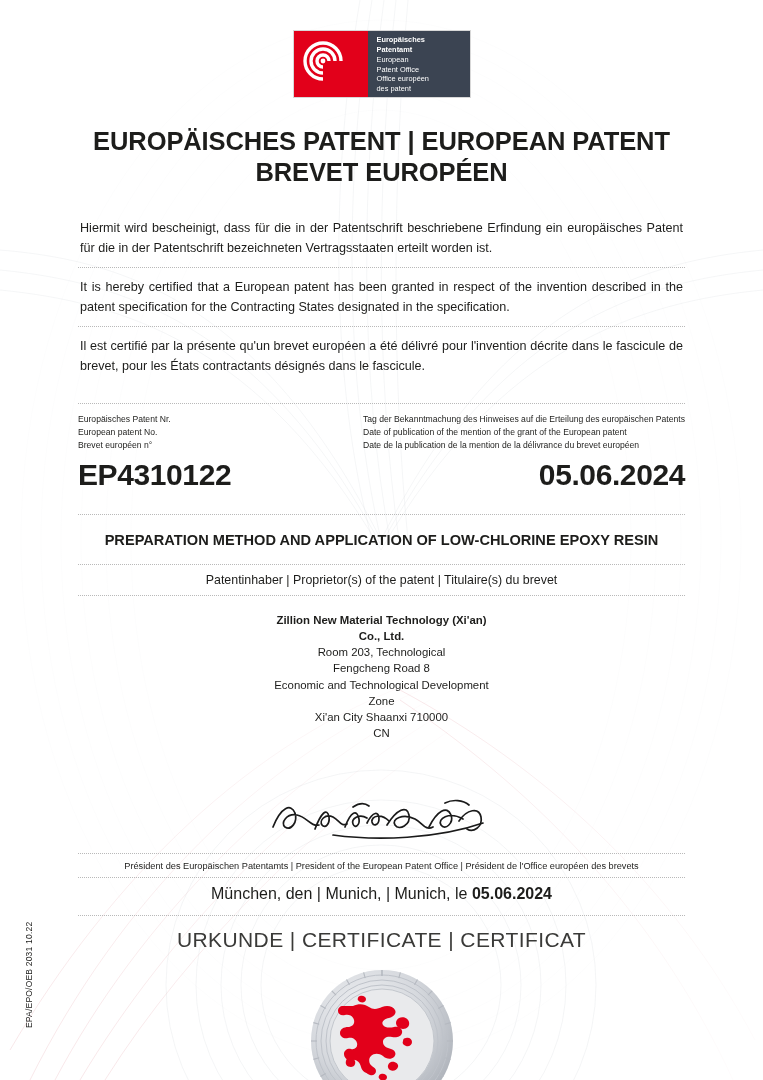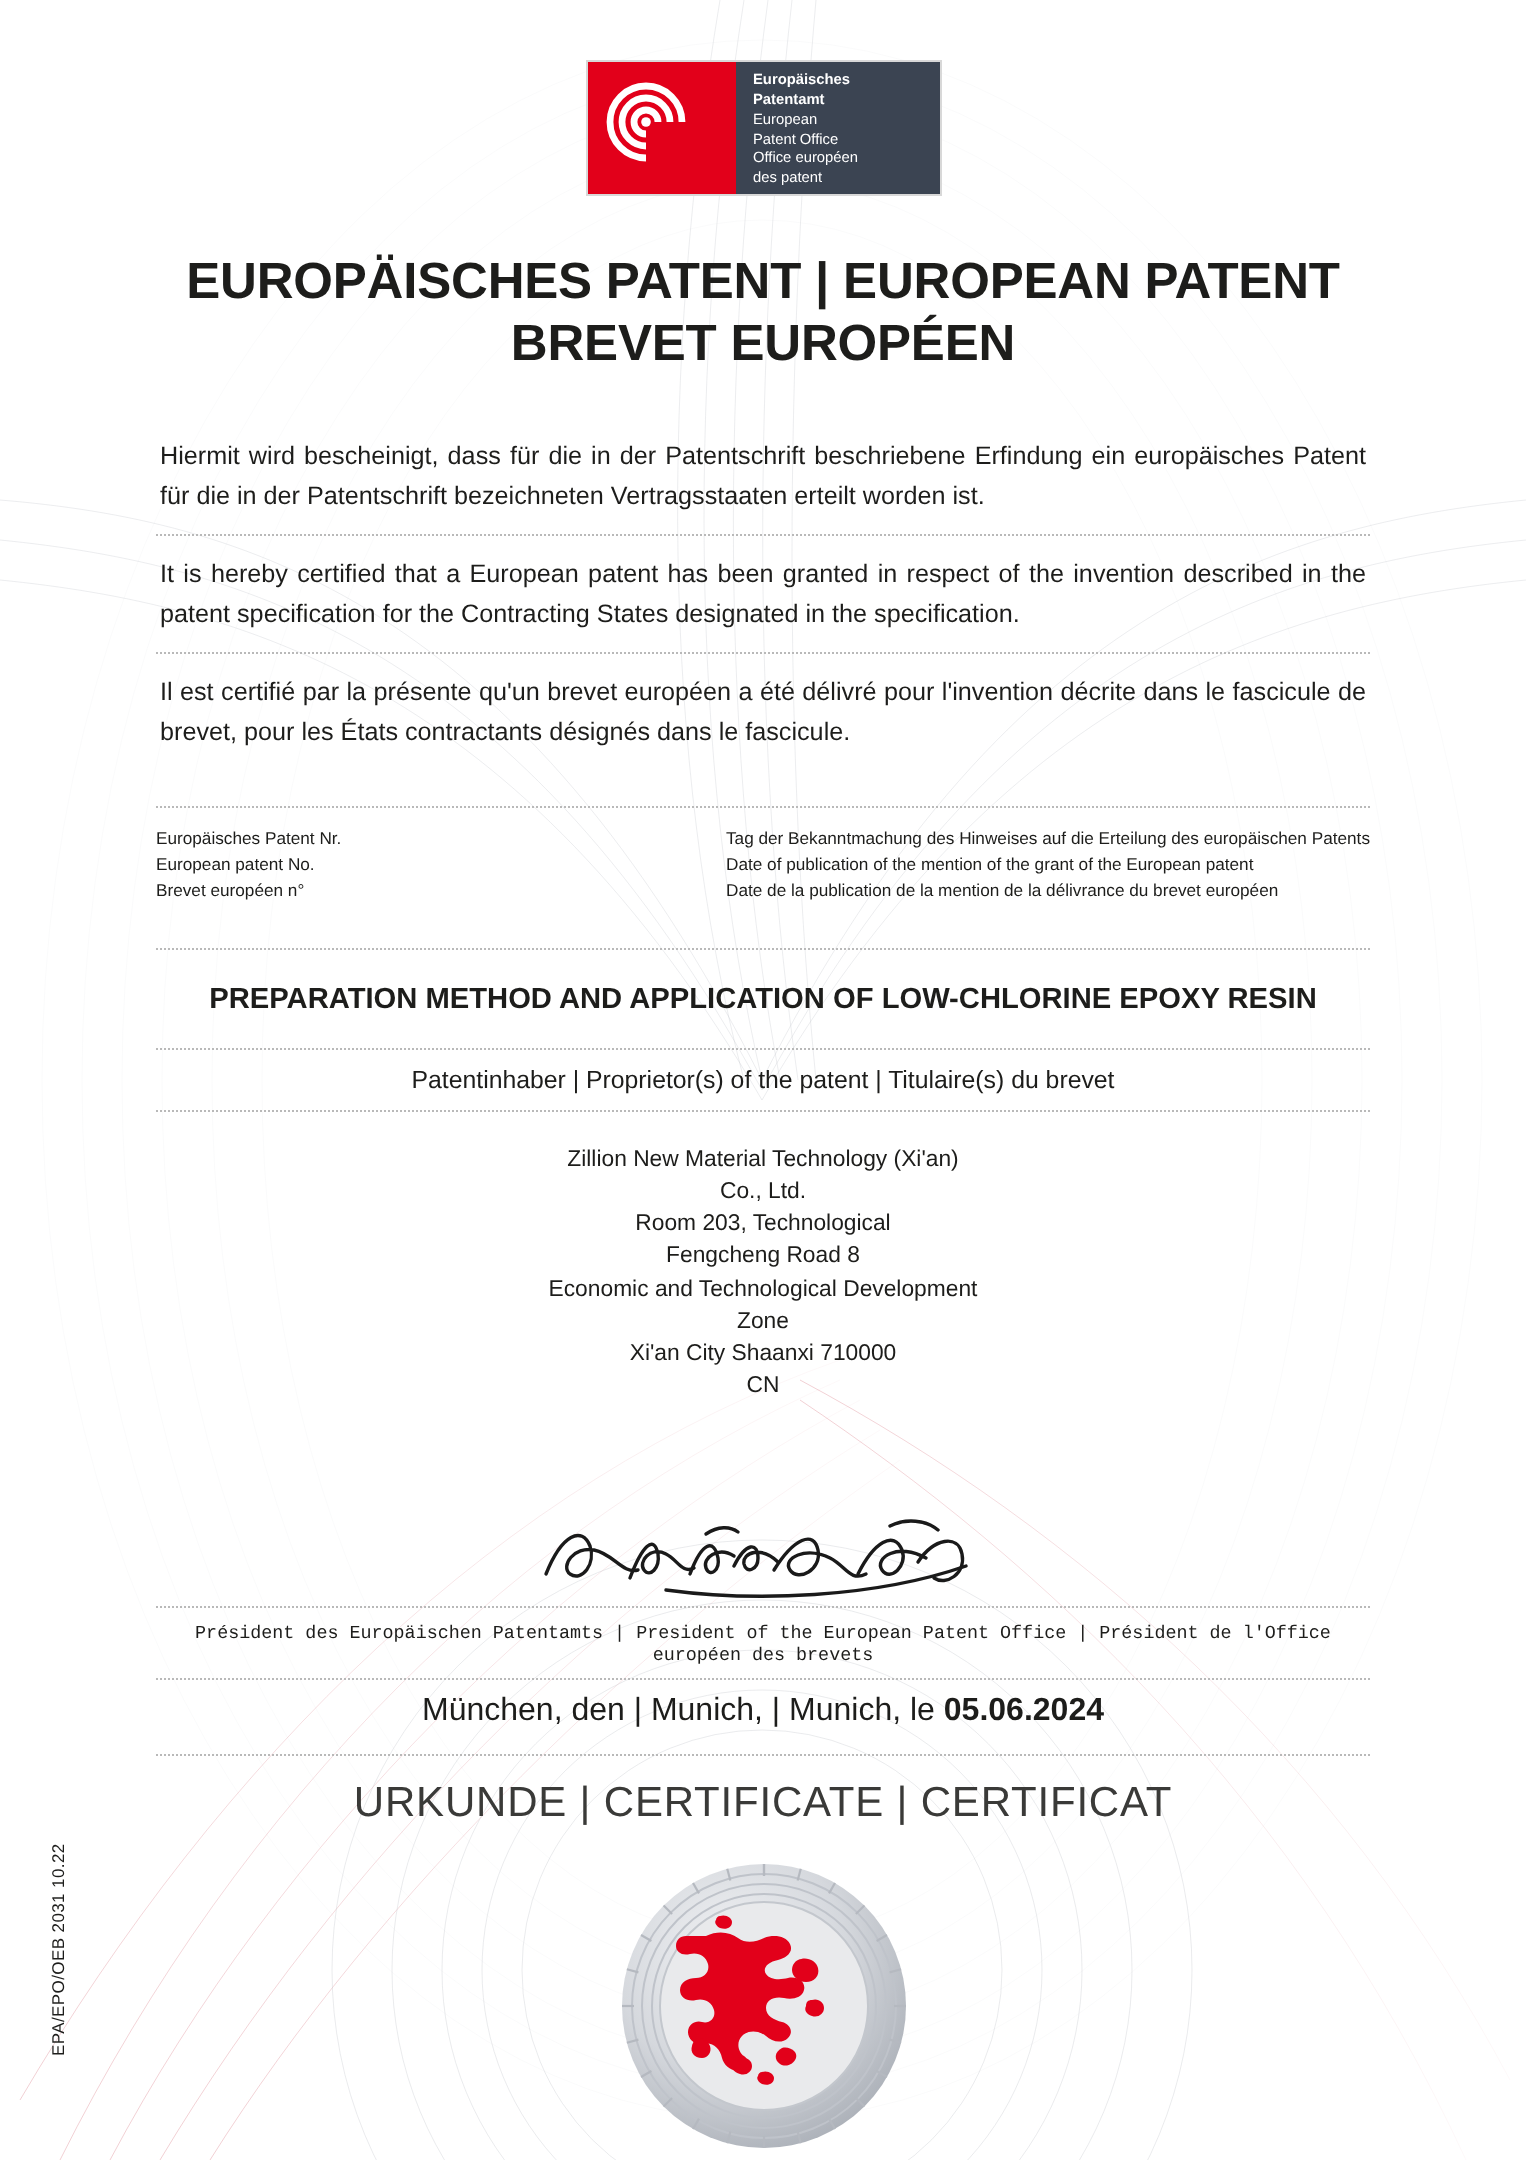--- a/index.html
+++ b/index.html
@@ -142,39 +142,39 @@
     text-align: center;
     font-size: 12.4px;
   }
 
   .proprietor {
     text-align: center;
     font-size: 11.4px;
     line-height: 1.42;
     margin-top: 16px;
   }
-  .proprietor .name { font-weight: normal; }
+  .proprietor .name { font-weight: bold; }
 
   
   .sig-area {
     margin-top: 56px;
     text-align: center;
   }
   .sig-svg { display: block; margin: 0 auto; }
   .sig-name {
     font-size: 12.2px;
     font-weight: bold;
     margin-top: 2px;
   }
   .sig-role {
+    margin-top: 10px;
     border-top: 1px dotted #b9b9b9;
     padding-top: 7px;
     font-size: 9.2px;
     text-align: center;
-    font-family: Liberation Mono, monospace;
   }
   .sig-place {
     margin-top: 6px;
     border-top: 1px dotted #b9b9b9;
     padding-top: 7px;
     font-size: 16px;
   }
   .sig-place b { font-weight: bold; }
 
   .urkunde {
@@ -296,20 +296,24 @@
       <div>European patent No.</div>
       <div>Brevet européen n°</div>
     </div>
     <div class="col right">
       <div>Tag der Bekanntmachung des Hinweises auf die Erteilung des europäischen Patents</div>
       <div>Date of publication of the mention of the grant of the European patent</div>
       <div>Date de la publication de la mention de la délivrance du brevet européen</div>
     </div>
   </div>
 
+  <div class="numbers">
+    <div class="val">EP4310122</div>
+    <div class="val">05.06.2024</div>
+  </div>
 
   <div class="inv-title">PREPARATION METHOD AND APPLICATION OF LOW-CHLORINE EPOXY RESIN</div>
 
   <div class="proprietor-label">Patentinhaber | Proprietor(s) of the patent | Titulaire(s) du brevet</div>
 
   <div class="proprietor">
     <div class="name">Zillion New Material Technology (Xi'an)</div>
     <div class="name">Co., Ltd.</div>
     <div>Room 203, Technological</div>
     <div>Fengcheng Road 8</div>

